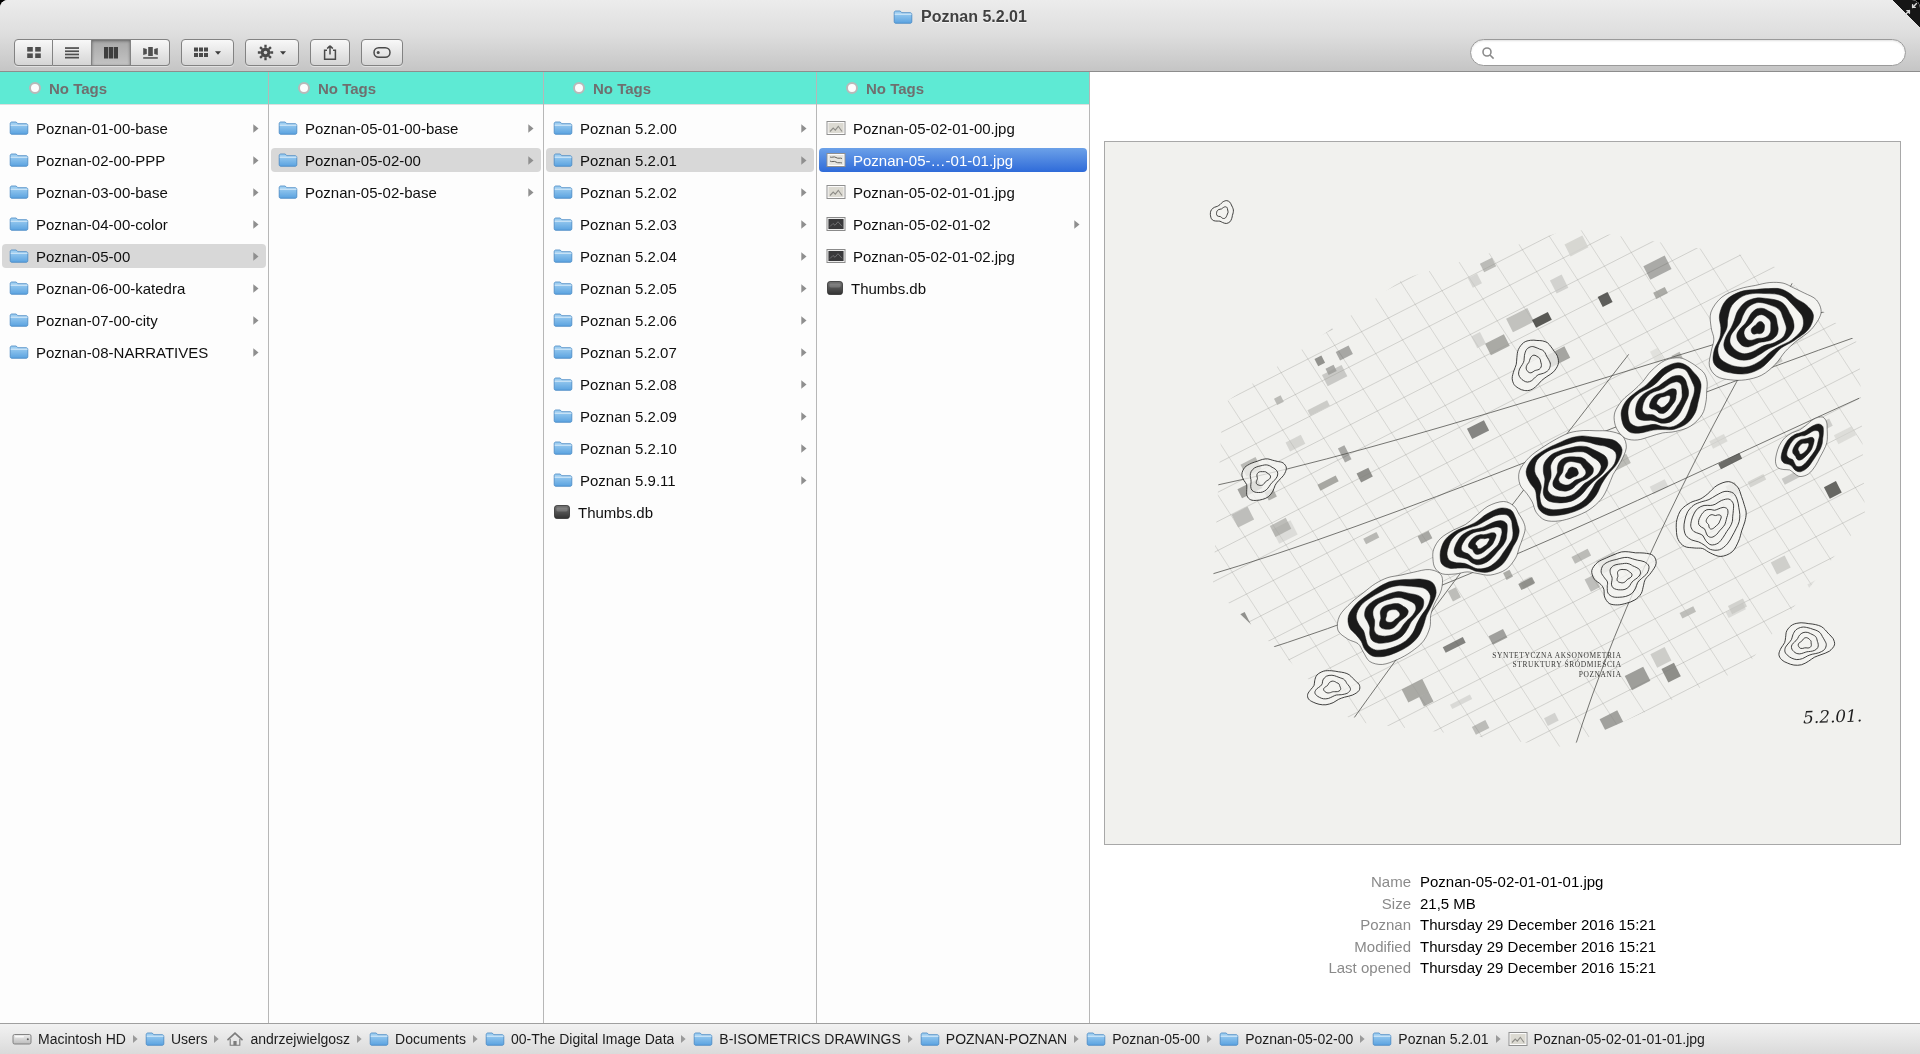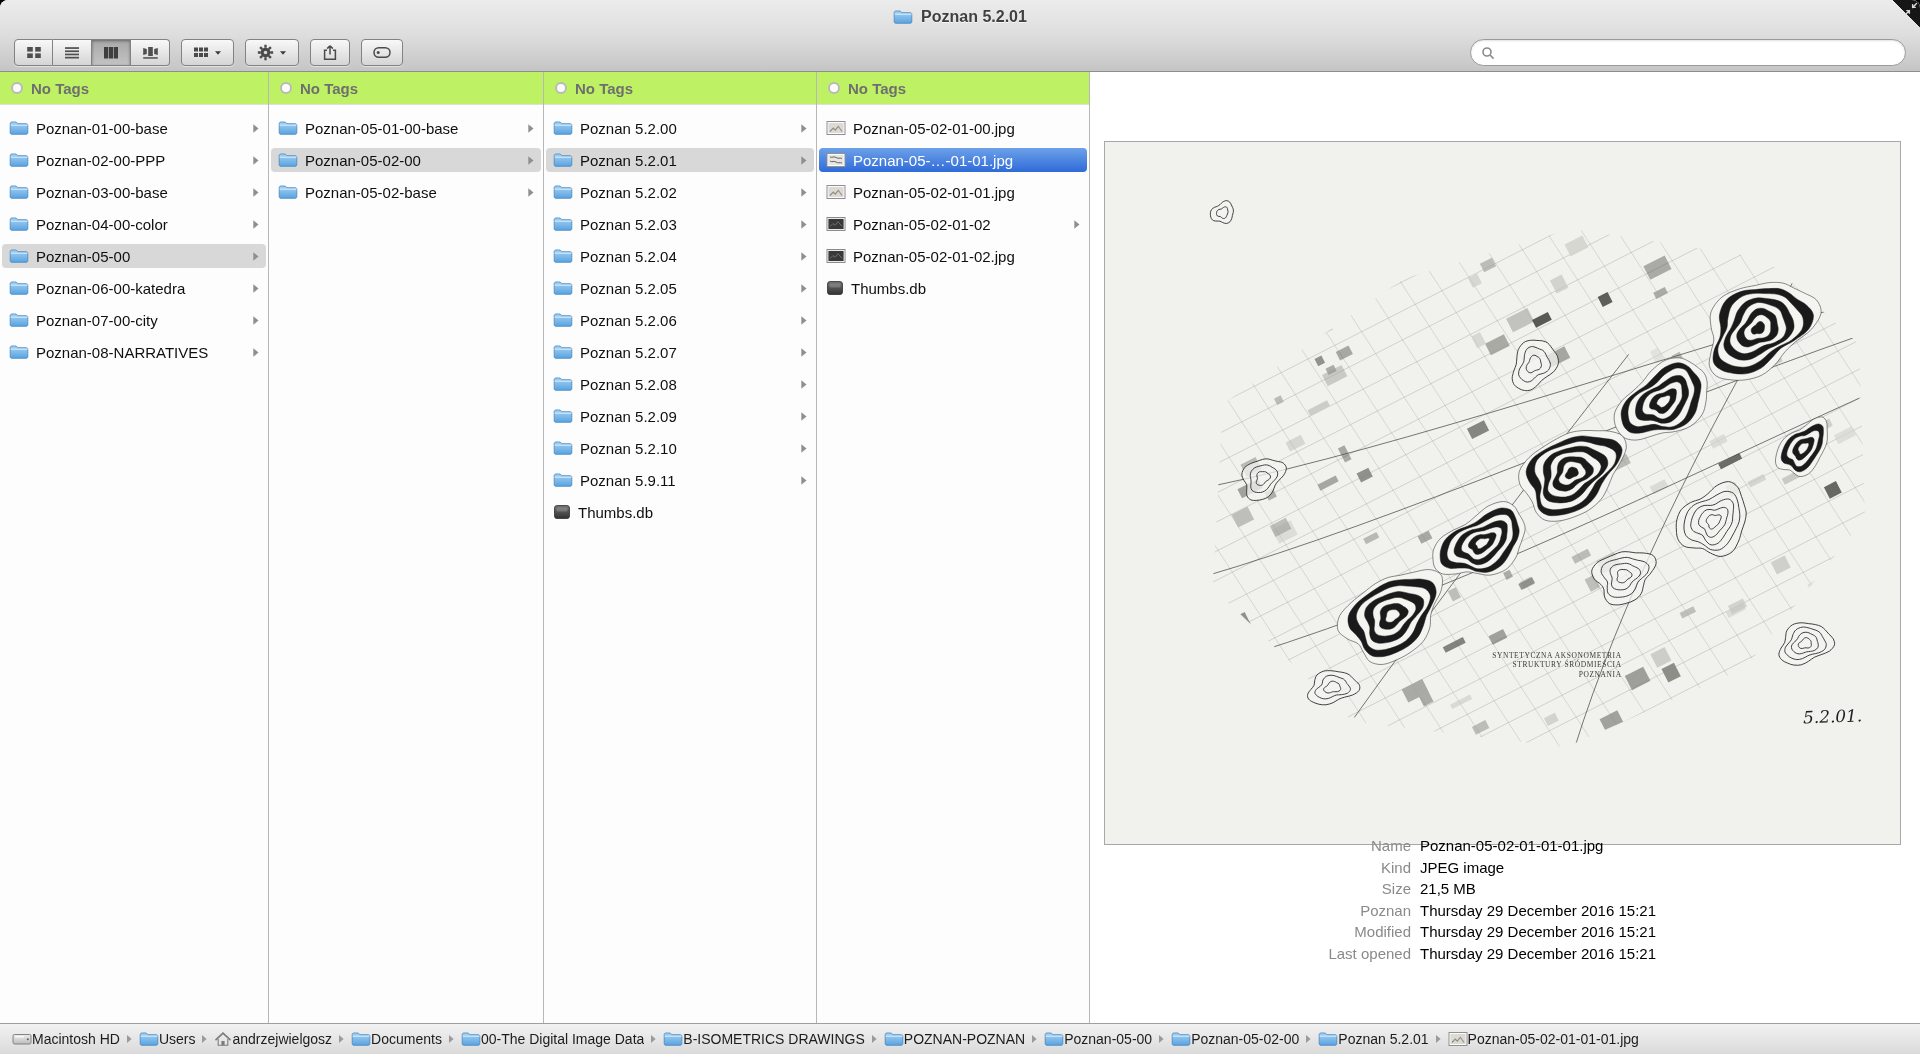--- a/index.html
+++ b/index.html
@@ -12,39 +12,39 @@
 .segmented{display:flex;height:27px;border-radius:4px;box-shadow:0 1px 0 rgba(255,255,255,.45)}
 .seg{width:39px;display:flex;align-items:center;justify-content:center;border:1px solid #828282;border-left-width:0;background:linear-gradient(#f8f8f8,#d5d5d5)}
 .seg:first-child{border-left-width:1px;border-radius:4px 0 0 4px}
 .seg:last-child{border-radius:0 4px 4px 0}
 .seg.active{background:linear-gradient(#a8a8a8,#c3c3c3);box-shadow:inset 0 1px 3px rgba(0,0,0,.4)}
 .tb-btn{height:27px;display:flex;align-items:center;justify-content:center;gap:5px;padding:0 11px;border:1px solid #828282;border-radius:4px;background:linear-gradient(#f8f8f8,#d5d5d5);box-shadow:0 1px 0 rgba(255,255,255,.45)}
 .search{margin-left:auto;width:436px;height:27px;border:1px solid #9a9a9a;border-radius:14px;background:#fff;display:flex;align-items:center;gap:6px;padding:0 10px;box-shadow:inset 0 1px 2px rgba(0,0,0,.12)}
 .search input{flex:1;border:none;outline:none;background:transparent;font-size:14px;font-family:inherit;color:#222}
 .browser{flex:1;display:flex;overflow:hidden;background:#fff}
 .col{flex:0 0 auto;border-right:1px solid #b7b7b7;display:flex;flex-direction:column;background:#fdfdfd;overflow:hidden}
-.col-header{height:33px;flex:0 0 33px;display:flex;align-items:center;gap:8px;padding:0 11px;border-bottom:1px solid #dedede;background:#bef264}
+.col-header{height:33px;flex:0 0 33px;display:flex;align-items:center;gap:8px;padding:0 29px;border-bottom:1px solid #dedede;background:#5eead4}
 .tag-dot{width:12px;height:12px;border-radius:50%;border:2px solid #b9b9b9;background:#fdfdfd;flex:0 0 auto}
 .col-header-label{font-size:15px;font-weight:bold;color:#6f6f6f;white-space:nowrap}
 .rows{padding-top:3px}
 .row{height:24px;display:flex;align-items:center;gap:7px;padding:0 6px 0 7px;margin:8px 2px;border-radius:4px;font-size:15px;color:#0f0f0f;white-space:nowrap}
 .row .name{flex:1;overflow:hidden;text-overflow:ellipsis}
 .row .ficon{flex:0 0 auto;display:flex;align-items:center}
 .row .chev{flex:0 0 auto;display:flex;align-items:center;margin-left:auto}
 .row.sel-gray{background:#d8d8d8}
 .row.sel-blue{background:linear-gradient(#6ca1e8,#2f6bd9);color:#fff}
 .preview{flex:1;position:relative;background:#fff;overflow:hidden}
 .preview-frame{position:absolute;left:14px;top:69px;width:797px;height:704px;border:1px solid #a8a8a8;background:#f1f1ee}
 .preview-frame svg{display:block;width:100%;height:100%}
-.meta{position:absolute;left:0;top:763px;right:16px}
+.meta{position:absolute;left:0;top:799px;right:16px}
 .meta-row{display:flex;line-height:21.5px;font-size:15px}
 .mlabel{flex:0 0 330px;text-align:right;color:#8a8a8a;padding-right:9px}
 .mvalue{color:#000;white-space:nowrap}
 .pathbar{height:31px;flex:0 0 31px;border-top:1px solid #9f9f9f;background:linear-gradient(#f2f2f2,#dadada);display:flex;align-items:center;padding:0 10px;overflow:hidden}
-.crumb{display:flex;align-items:flex-end;padding:0 2px;flex:0 1 auto;min-width:0}
+.crumb{display:flex;align-items:flex-end;gap:6px;padding:0 2px;flex:0 1 auto;min-width:0}
 .cicon{display:flex;align-items:center;flex:0 0 auto}
 .clabel{font-size:14px;color:#1c1c1c;max-width:190px;overflow:hidden;text-overflow:ellipsis;white-space:nowrap}
 .csep{display:flex;align-items:center;padding:0 4px;flex:0 0 auto}
 .fs-corner{position:absolute;top:0;right:0;width:30px;height:30px;z-index:20;background:linear-gradient(225deg,#161616 45%,rgba(22,22,22,0) 46%)}
 .fs-corner svg{position:absolute;top:2px;right:2px}
 </style>
 </head>
 <body>
 
 <svg width="0" height="0" style="position:absolute" aria-hidden="true">
@@ -905,24 +905,20 @@
             <text x="518" y="491" text-anchor="end" font-size="7.5" fill="#3a3a38" letter-spacing="0.6" font-family="Liberation Serif, serif">POZNANIA</text>
             <text x="700" y="538" font-size="17" fill="#1f1f1f" font-style="italic" font-family="DejaVu Serif, serif" transform="rotate(-2 700 538)">5.2.01.</text>
           </svg>
       </div>
       <div class="meta" id="meta">
           <div class="meta-row">
             <span class="mlabel">Name</span>
             <span class="mvalue">Poznan-05-02-01-01-01.jpg</span>
           </div>
           <div class="meta-row">
-            <span class="mlabel">Kind</span>
-            <span class="mvalue">JPEG image</span>
-          </div>
-          <div class="meta-row">
             <span class="mlabel">Size</span>
             <span class="mvalue">21,5 MB</span>
           </div>
           <div class="meta-row">
             <span class="mlabel">Poznan</span>
             <span class="mvalue">Thursday 29 December 2016 15:21</span>
           </div>
           <div class="meta-row">
             <span class="mlabel">Modified</span>
             <span class="mvalue">Thursday 29 December 2016 15:21</span>

